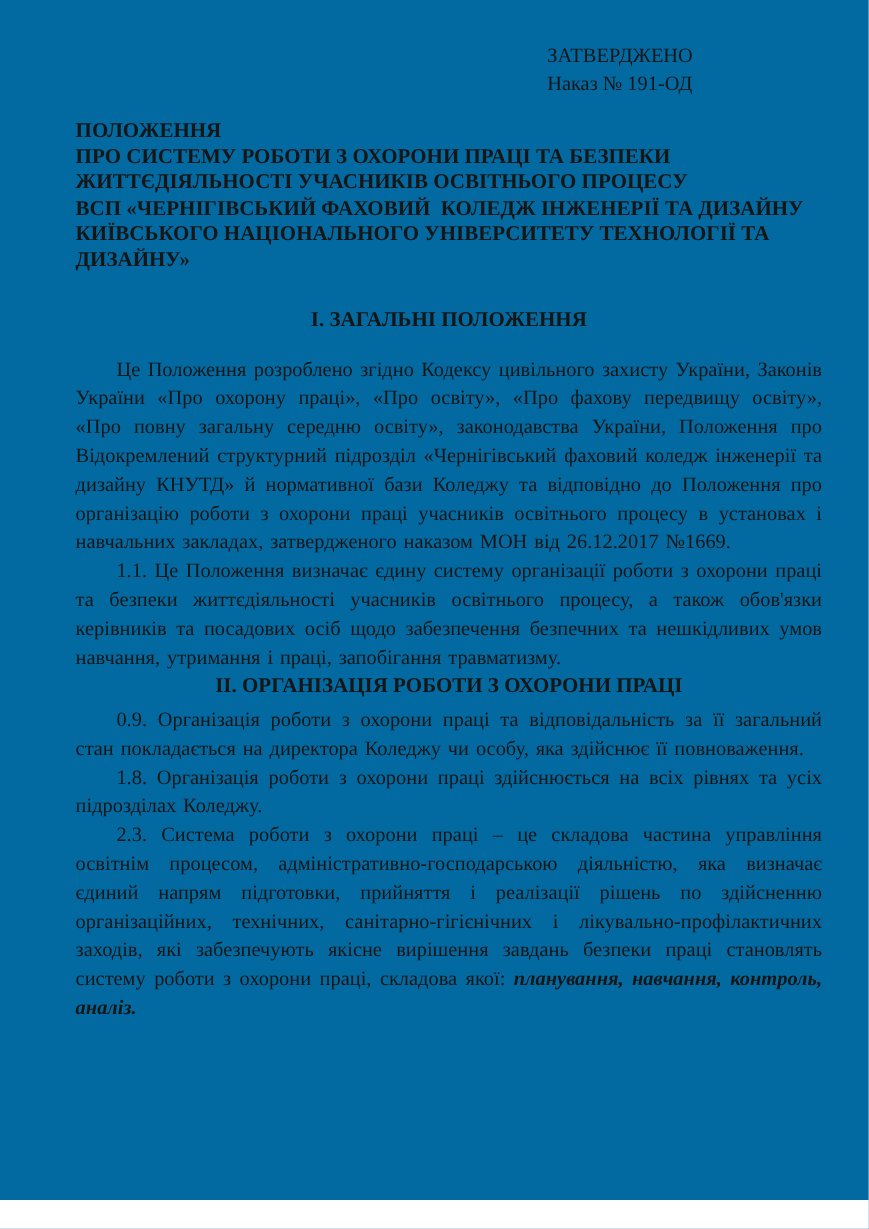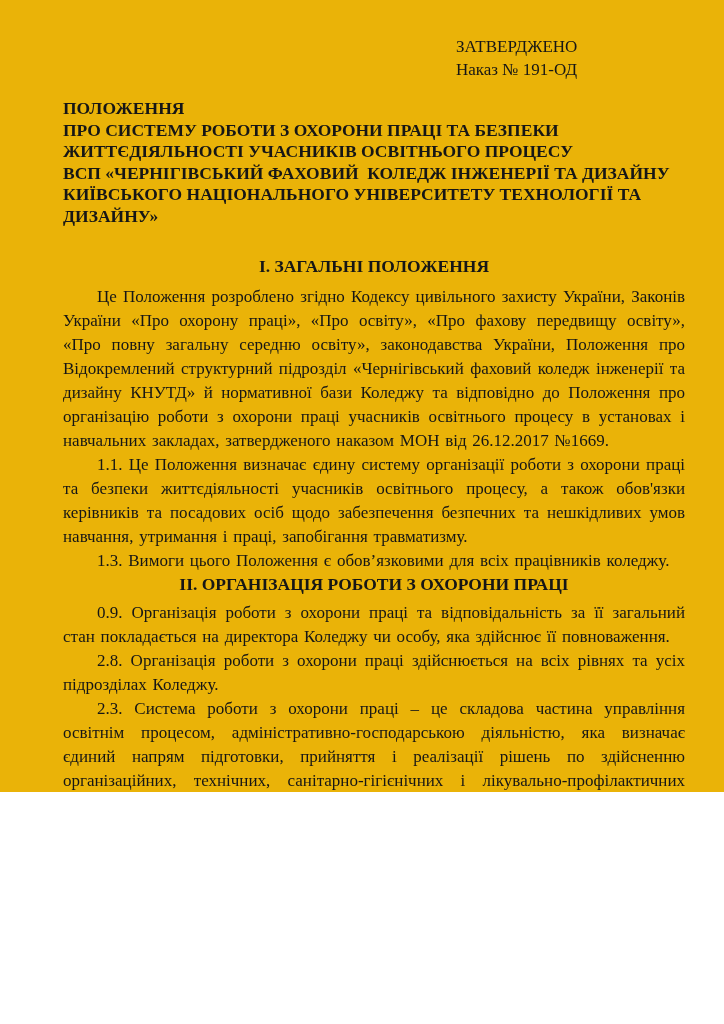--- a/index.html
+++ b/index.html
@@ -3,22 +3,22 @@
 <meta charset="utf-8">
 <style>
   html, body {
     margin: 0;
     padding: 0;
     background: #ffffff;
   }
   .page {
     position: relative;
     width: 724px;
-    height: 792px;
-    background: #eab308;
+    height: 1000px;
+    background: #0369a1;
     overflow: hidden;
     font-family: "Liberation Serif", "DejaVu Serif", serif;
     color: #161616;
   }
   .content {
     position: absolute;
     left: 63px;
     top: 0;
     width: 622px;
   }
@@ -34,21 +34,21 @@
     font-size: 17.5px;
     line-height: 21.5px;
   }
   .section-heading {
     text-align: center;
     font-weight: 700;
     font-size: 17.5px;
     line-height: 22px;
     margin: 0;
   }
-  .h1 { margin-top: 28px; margin-bottom: 8px; }
+  .h1 { margin-top: 28px; margin-bottom: 19px; }
   .h2 { margin-bottom: 6px; }
   .p {
     margin: 0;
     font-size: 17px;
     line-height: 24px;
     text-align: justify;
     text-indent: 34px;
     word-spacing: 1.5px;
   }
   .p.noindent { text-indent: 0; }
@@ -74,22 +74,21 @@
       <div>ЖИТТЄДІЯЛЬНОСТІ УЧАСНИКІВ ОСВІТНЬОГО ПРОЦЕСУ</div>
       <div>ВСП «ЧЕРНІГІВСЬКИЙ ФАХОВИЙ&nbsp; КОЛЕДЖ ІНЖЕНЕРІЇ ТА ДИЗАЙНУ</div>
       <div>КИЇВСЬКОГО НАЦІОНАЛЬНОГО УНІВЕРСИТЕТУ ТЕХНОЛОГІЇ ТА</div>
       <div>ДИЗАЙНУ»</div>
     </div>
 
     <div class="section-heading h1">І. ЗАГАЛЬНІ ПОЛОЖЕННЯ</div>
 
     <p class="p">Це Положення розроблено згідно Кодексу цивільного захисту України, Законів України «Про охорону праці», «Про освіту», «Про фахову передвищу освіту», «Про повну загальну середню освіту», законодавства України, Положення про Відокремлений структурний підрозділ «Чернігівський фаховий коледж інженерії та дизайну КНУТД» й нормативної бази Коледжу та відповідно до Положення про організацію роботи з охорони праці учасників освітнього процесу в установах і навчальних закладах, затвердженого наказом МОН від 26.12.2017 №1669.</p>
     <p class="p">1.1. Це Положення визначає єдину систему організації роботи з охорони праці та безпеки життєдіяльності учасників освітнього процесу, а також обов'язки керівників та посадових осіб щодо забезпечення безпечних та нешкідливих умов навчання, утримання і праці, запобігання травматизму.</p>
-    <p class="p">1.3. Вимоги цього Положення є обов’язковими для всіх працівників коледжу.</p>
 
     <div class="section-heading h2">ІІ. ОРГАНІЗАЦІЯ РОБОТИ З ОХОРОНИ ПРАЦІ</div>
 
     <p class="p">0.9. Організація роботи з охорони праці та відповідальність за її загальний стан покладається на директора Коледжу чи особу, яка здійснює її повноваження.</p>
-    <p class="p">2.8. Організація роботи з охорони праці здійснюється на всіх рівнях та усіх підрозділах Коледжу.</p>
+    <p class="p">1.8. Організація роботи з охорони праці здійснюється на всіх рівнях та усіх підрозділах Коледжу.</p>
     <p class="p"><span>2.3. Система роботи з охорони праці – це складова частина управління освітнім процесом, адміністративно-господарською діяльністю, яка визначає єдиний напрям підготовки, прийняття і реалізації рішень по здійсненню організаційних, технічних, санітарно-гігієнічних і лікувально-профілактичних заходів, які забезпечують якісне вирішення завдань безпеки праці становлять систему роботи з охорони праці, складова якої: </span><span class="emphasis">планування, навчання, контроль, аналіз.</span></p>
 
   </div>
 </div>
 
 </body></html>

